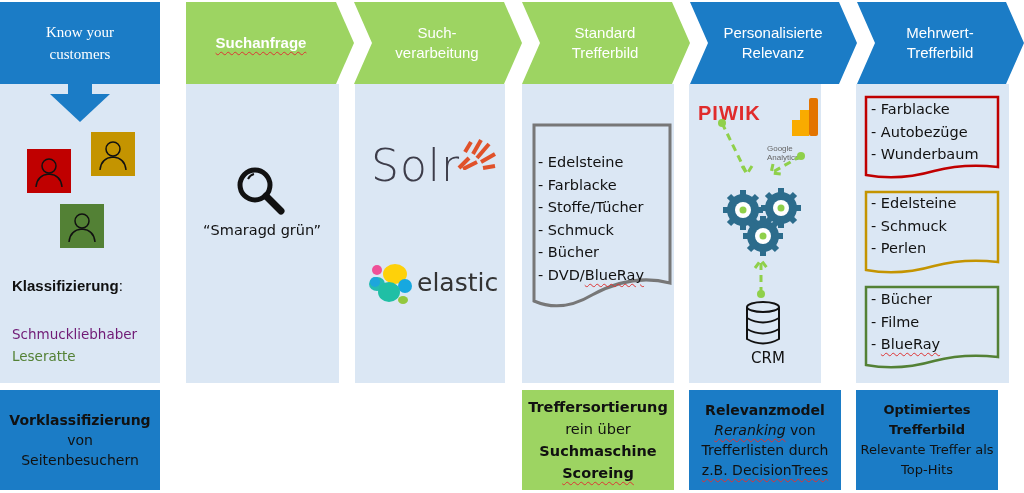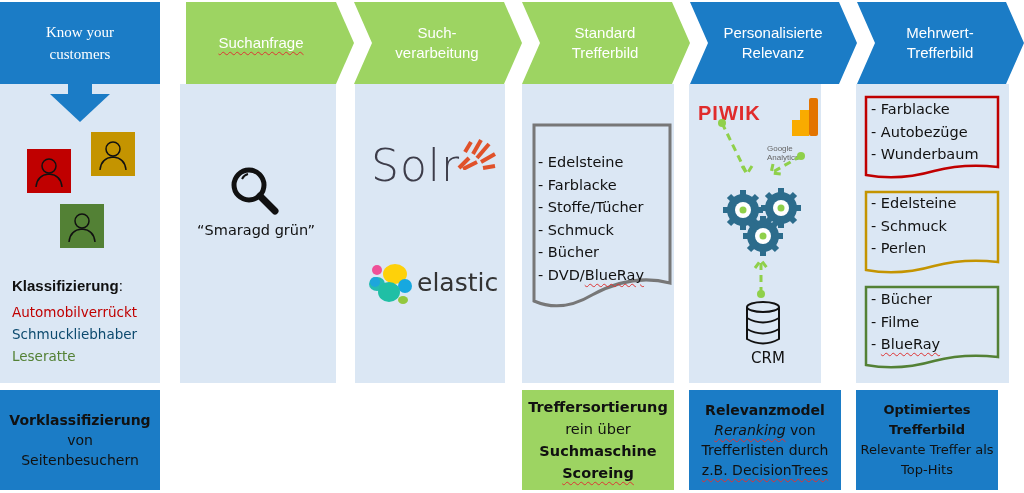--- a/index.html
+++ b/index.html
@@ -44,39 +44,38 @@
   </div>
   <div class="sq" style="left:60px;top:120px;background:#538135;">
     <svg width="44" height="44">
         <circle cx="22" cy="17" r="7" fill="none" stroke="#111" stroke-width="1.5"></circle>
         <path d="M9 38 Q10 26 22 25 Q34 26 35 38" fill="none" stroke="#111" stroke-width="1.5"></path>
       </svg>
   </div>
   <div class="abs" style="left:12px;top:193px;font-size:15px;font-weight:bold;color:#111;">
     <span>Klassifizierung</span><span style="font-weight:normal">:</span>
   </div>
-  <div class="cls" style="top:217px;color:#c00000;">Automobilverrückt</div>
-  <div class="cls" style="top:239px;color:#0c4a6e;">Schmuckliebhaber</div>
+  <div class="cls" style="top:239px;color:#701a75;">Schmuckliebhaber</div>
   <div class="cls" style="top:261px;color:#538135;">Leseratte</div>
 </div>
 <div class="foot blue" style="left:0;width:160px;">
   <b>Vorklassifizierung</b>
   <span>von</span>
   <span>Seitenbesuchern</span>
 </div>
 
 <svg class="abs" style="left:186px;top:2px;" width="838" height="82">
   <polygon points="0,0 150,0 168,41 150,82 0,82" fill="#9dd462"></polygon>
   <polygon points="168,0 318,0 336,41 318,82 168,82 186,41" fill="#9dd462"></polygon>
   <polygon points="336,0 486,0 504,41 486,82 336,82 354,41" fill="#9dd462"></polygon>
   <polygon points="504,0 653,0 671,41 653,82 504,82 522,41" fill="#1b7cc6"></polygon>
   <polygon points="671,0 820,0 838,41 820,82 671,82 689,41" fill="#1b7cc6"></polygon>
 </svg>
 <div class="hdr" style="left:186px;width:150px;">
-  <span class="wavy" style="display: block;">Suchanfrage</span>
+  <span class="wavy" style="display: block; font-weight: bold;">Suchanfrage</span>
 </div>
 <div class="hdr" style="left:362px;width:150px;">
   <div>
       <span style="display: block;">Such-</span>
       <span style="display: block;">verarbeitung</span>
     </div>
 </div>
 <div class="hdr" style="left:530px;width:150px;">
   <div>
       <span style="display: block;">Standard</span>
@@ -89,21 +88,21 @@
       <span style="display: block;">Relevanz</span>
     </div>
 </div>
 <div class="hdr" style="left:865px;width:150px;">
   <div>
       <span style="display: block;">Mehrwert-</span>
       <span style="display: block;">Trefferbild</span>
     </div>
 </div>
 
-<div class="body" style="left:180px;width:156px;">
+<div class="body" style="left:186px;width:144px;padding-left:9px;">
   <svg class="abs" style="left:48px;top:80px;" width="56" height="56">
     <circle cx="21" cy="21" r="15" fill="none" stroke="#111" stroke-width="5"></circle>
     <path d="M14 15 Q16 11 20 10" fill="none" stroke="#111" stroke-width="2"></path>
     <line x1="32" y1="32" x2="47" y2="47" stroke="#111" stroke-width="7" stroke-linecap="round"></line>
   </svg>
   <div class="abs" style="left:0;width:152px;top:138px;text-align:center;font-family:'DejaVu Sans',sans-serif;font-size:14.5px;color:#111;">“Smaragd grün”</div>
 </div>
 
 <div class="body" style="left:355px;width:150px;">
   <div class="abs" style="left:16px;top:56px;font-size:44px;color:#3d3d4a;font-family:'DejaVu Sans',sans-serif;font-weight:300;letter-spacing:1px;">Solr</div>

